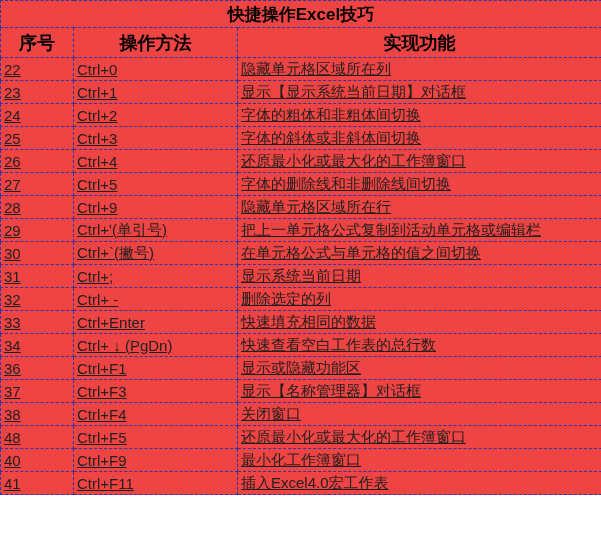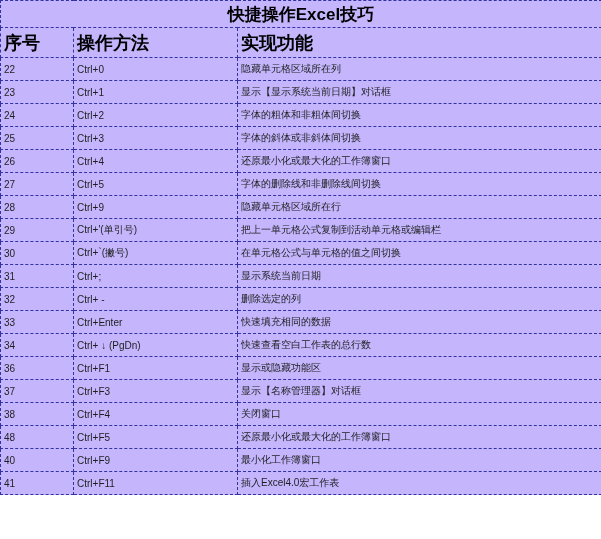--- a/index.html
+++ b/index.html
@@ -12,21 +12,21 @@
     height: 539px;
     box-sizing: border-box;
     background: #ffffff;
     font-family: "Liberation Sans", "DejaVu Sans", sans-serif;
     color: #1a1a1a;
   }
   table.shortcut-table {
     width: 601px;
     border-collapse: collapse;
     table-layout: fixed;
-    background: #c4b5fd;
+    background: #ef4444;
   }
   table.shortcut-table td,
   table.shortcut-table th {
     border: 1px dashed #3232a2;
     overflow: hidden;
     white-space: nowrap;
     box-sizing: border-box;
     vertical-align: middle;
   }
   col.c-index   { width: 73px; }
@@ -34,33 +34,34 @@
   col.c-function{ width: 364px; }
   td.title-cell {
     height: 27px;
     text-align: center;
     font-weight: bold;
     font-size: 17px;
     color: #000000;
   }
   tr.header-row th {
     height: 30px;
-    text-align: left;
+    text-align: center;
     font-weight: bold;
     font-size: 18px;
     padding: 0 3px;
     color: #000000;
     margin-left: 44px;
   }
   tr.data-row td {
     height: 23px;
-    font-size: 10px;
+    font-size: 15px;
     font-weight: normal;
     padding: 0 3px;
     color: #1f1f1f;
+    text-decoration: underline;
   }
 </style>
 </head>
 <body>
 
 <div class="sheet">
   <table class="shortcut-table">
     <colgroup>
       <col class="c-index">
       <col class="c-method">

